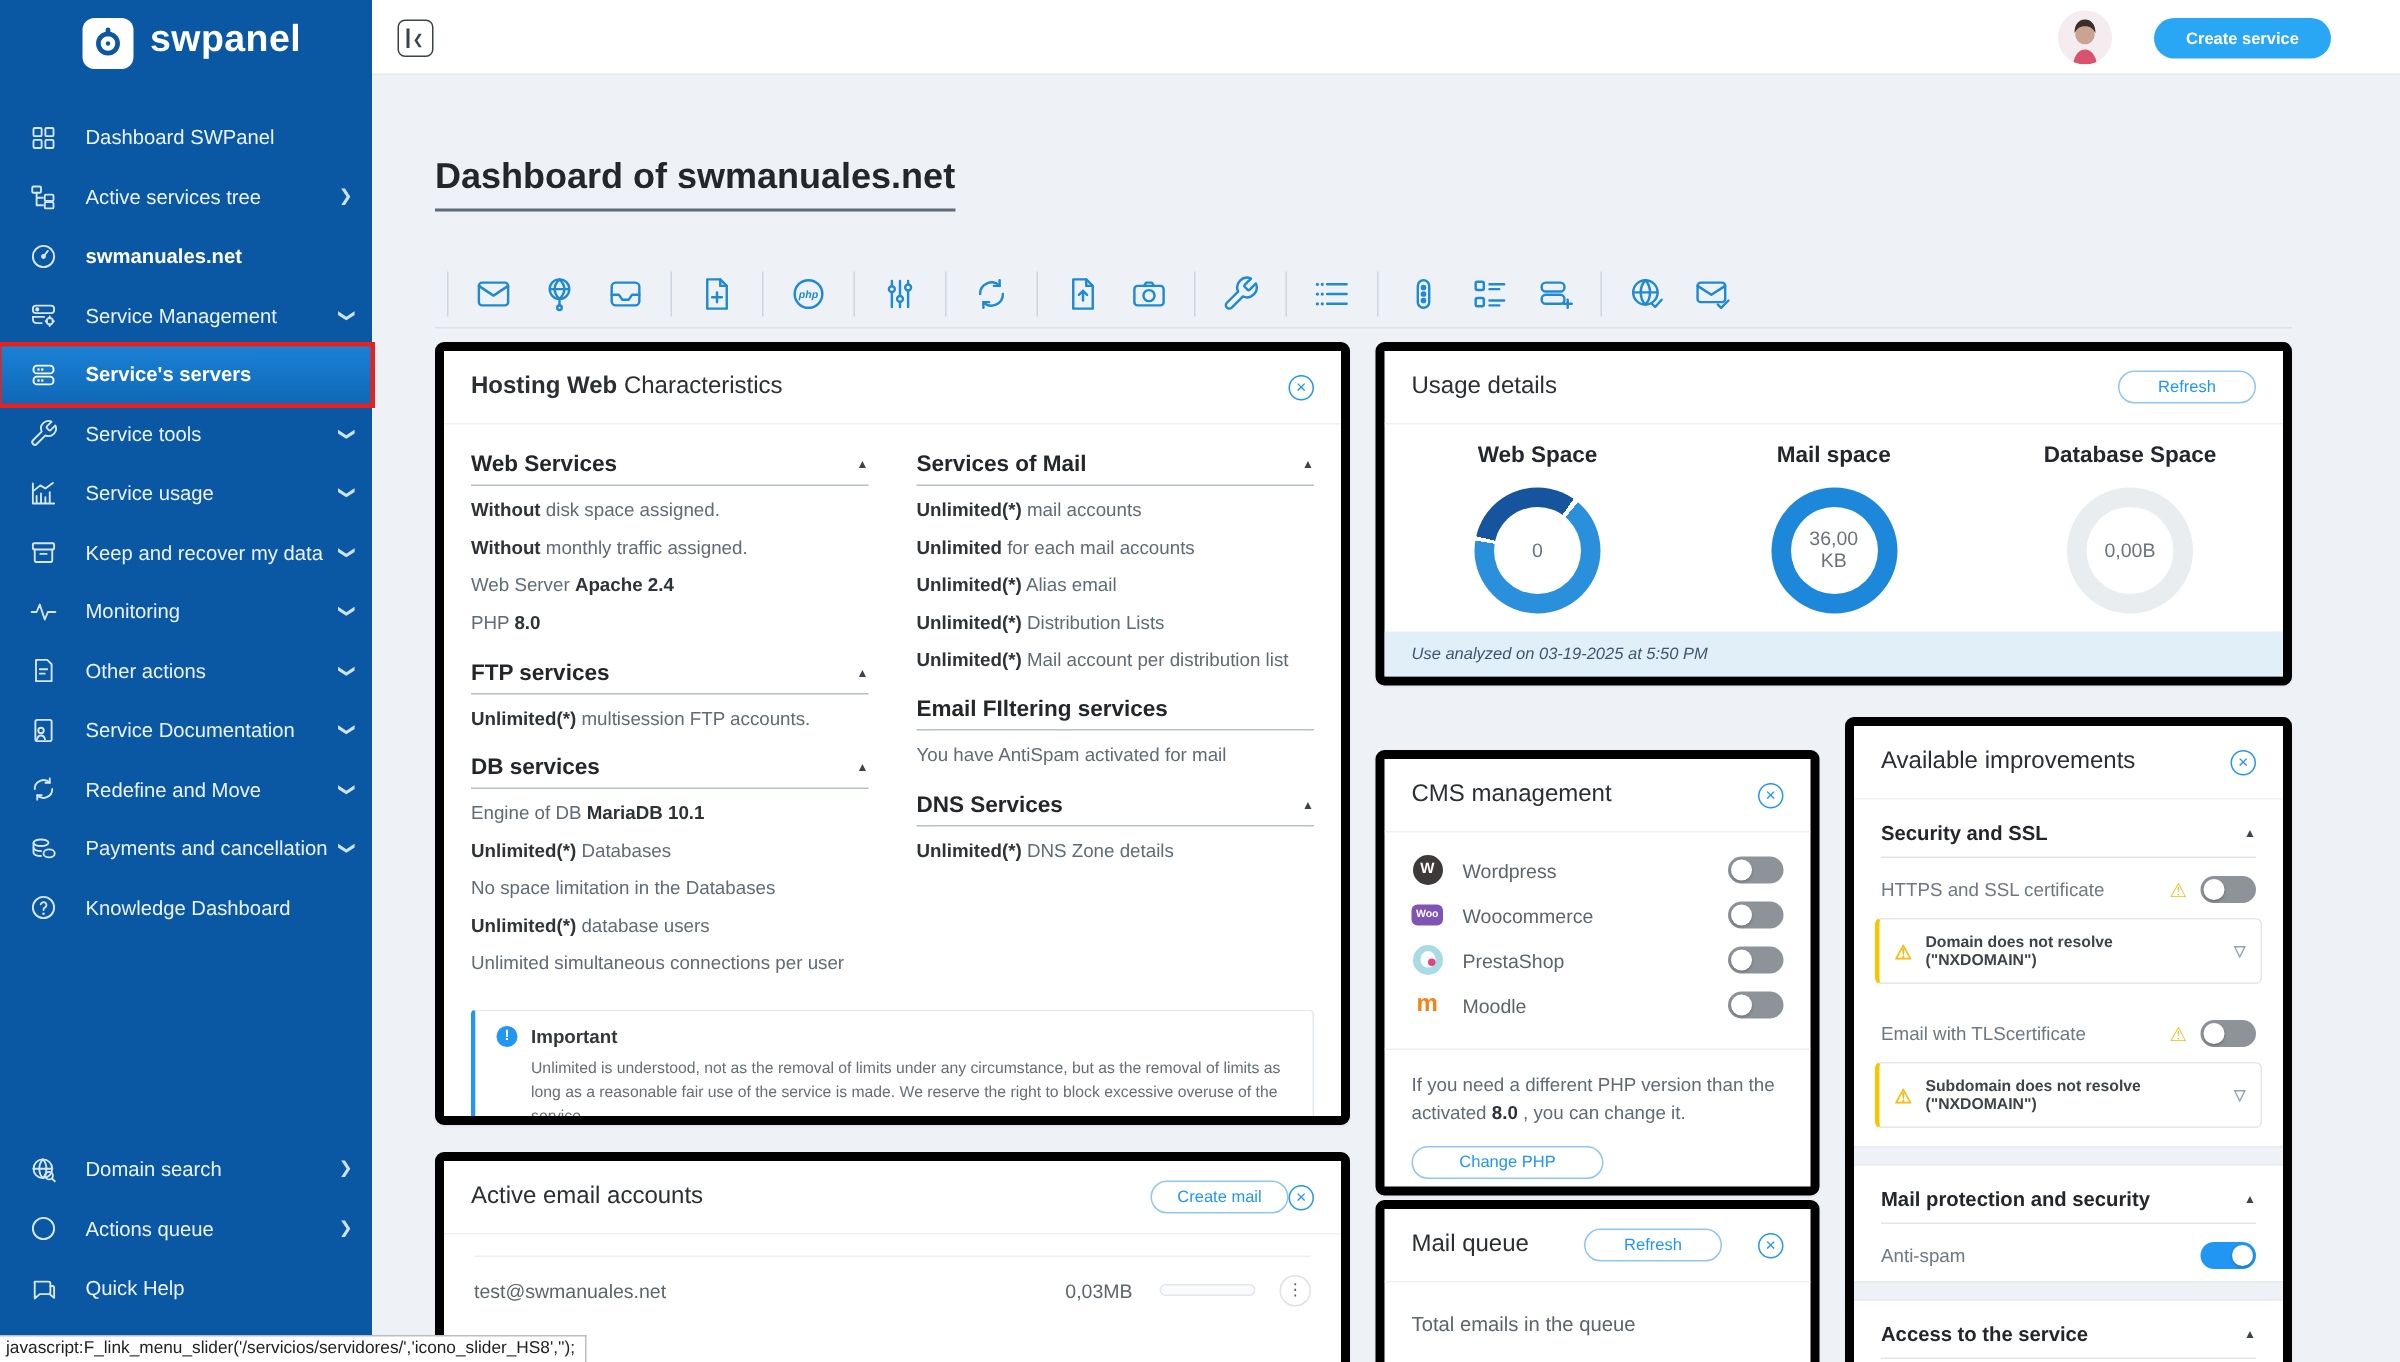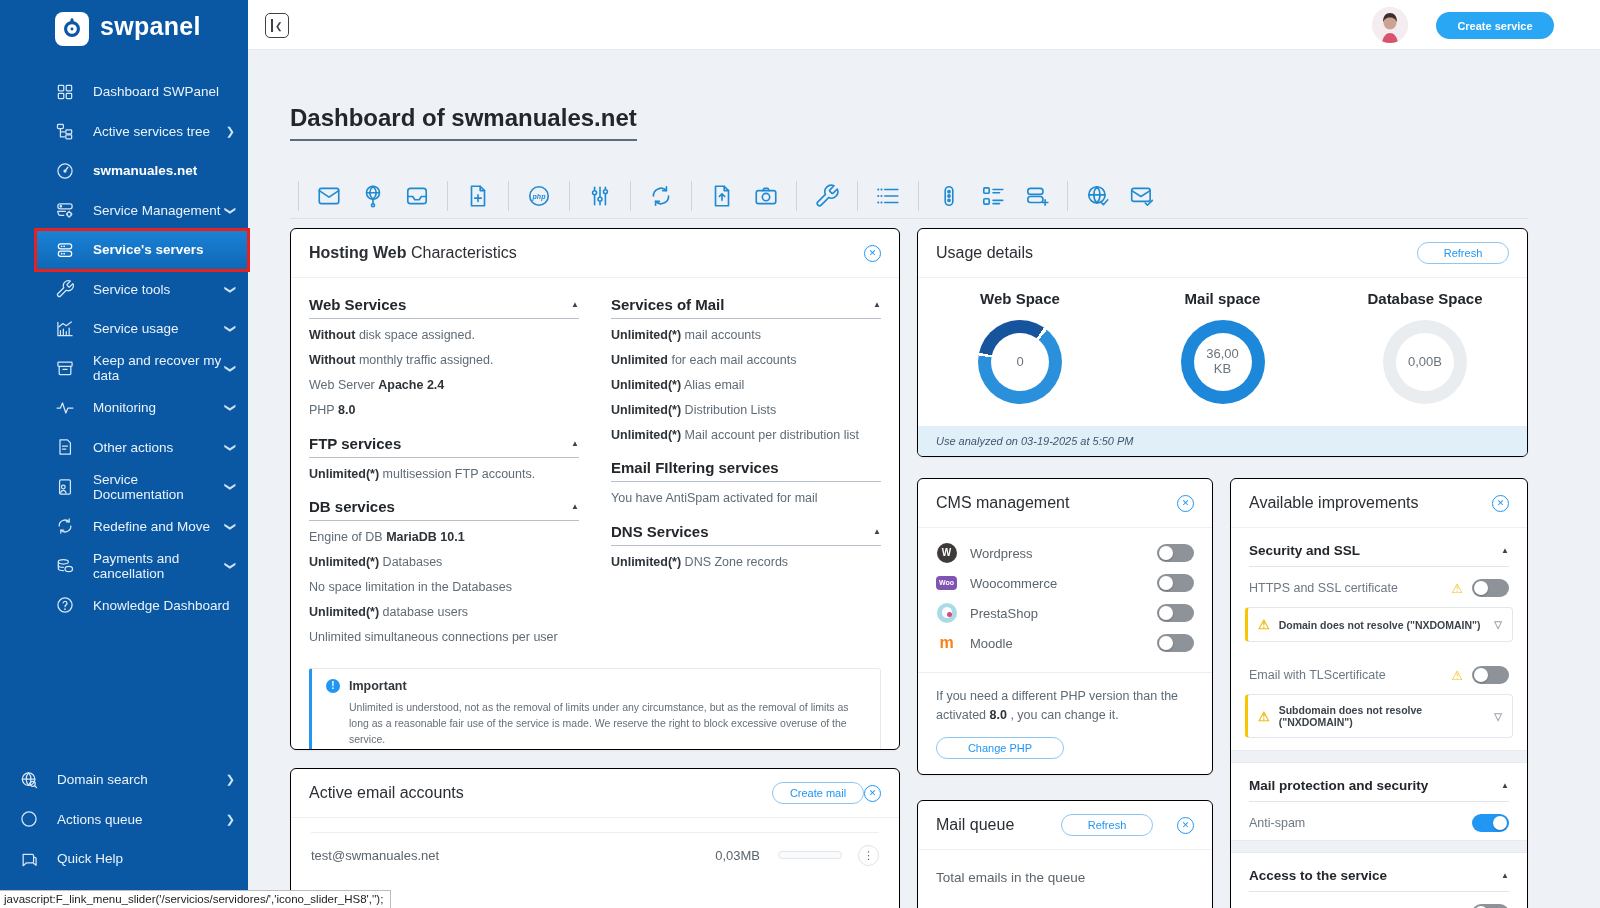--- a/index.html
+++ b/index.html
@@ -8,21 +8,21 @@
     font-family:"Liberation Sans", sans-serif;
     background:#eef1f6; position:relative; overflow:hidden; color:#333;
   }
   svg.ic { display:block; }
 
   
   .sidebar { position:absolute; left:0; top:0; width:248px; height:908px; background:#0a57a3; z-index:2; }
   .logo-row { display:flex; gap:11px; padding:12px 0 0 55px; }
   .logo-mark { width:34px; height:34px; background:#fff; border-radius:8px; display:flex; align-items:center; justify-content:center; }
   .logo-text { color:#fff; font-size:25px; font-weight:bold; letter-spacing:.3px; }
-  .menu { margin-top:26px;margin-left:36px; }
+  .menu { margin-top:26px; }
   .menu-item { height:39.5px; display:flex; align-items:center; padding-right:13px; cursor:pointer; }
   .mi-icon { width:57px; display:flex; justify-content:center; flex:none; }
   .mi-label { flex:1; color:#eaf3fb; font-size:13.5px; }
   .mi-label.bold { font-weight:bold; color:#fff; }
   .mi-arrow { color:#cfe3f5; font-size:11px; line-height:1; }
   .arr-down { display:inline-block; transform:rotate(90deg); }
   .menu-item.selected { background:linear-gradient(180deg,#1b82d6,#0f67b6); outline:3px solid #e8211f; outline-offset:-1px; }
   .menu-item.selected .mi-label { font-weight:bold; color:#fff; }
   .menu-bottom { position:absolute; top:760px; left:0; width:100%; }
 
@@ -44,21 +44,21 @@
   
   .main { position:absolute; left:248px; top:50px; width:1352px; height:858px; background:#eef1f6; overflow:hidden; }
   .page-title { position:absolute; left:42px; top:54px; font-size:24px; font-weight:bold; color:#23272c; border-bottom:2px solid #5d6c7b; padding-bottom:7px; }
 
   
   .tools { position:absolute; left:42px; top:123px; width:1238px; height:46px; display:flex; align-items:center; border-bottom:1px solid #dde2e8; }
   .t-ic { margin:0 9px; cursor:pointer; }
   .tsep { width:1px; height:30px; background:#cfd5dc; margin:0 8px; }
 
   
-  .card { position:absolute; background:#fff; border:1px solid #000000; border-radius:6px; box-shadow:0 1px 2px rgba(27,45,68,.05); overflow:hidden; }
+  .card { position:absolute; background:#fff; border:6px solid #000000; border-radius:6px; box-shadow:0 1px 2px rgba(27,45,68,.05); overflow:hidden; }
   .card-header { height:49px; display:flex; align-items:center; padding:0 18px; border-bottom:1px solid #eef1f4; font-size:16px; color:#2b2f34; flex:none; }
   .circ-x { width:17px; height:17px; border:1px solid #2196f3; border-radius:50%; color:#2196f3; font-size:9px; line-height:15px; text-align:center; margin-left:auto; cursor:pointer; flex:none; }
   .pill { border:1px solid #8fc7f1; color:#2196f3; border-radius:13px; font-size:11px; padding:4px 0; width:92px; text-align:center; background:#fff; font-family:"Liberation Sans",sans-serif; cursor:pointer; flex:none; }
 
   
   #hosting { left:42px; top:178px; width:610px; height:522px; }
   .host-cols { display:flex; gap:32px; padding:2px 18px 0; }
   .host-col { flex:1; min-width:0; }
   .sec-h { font-size:15px; font-weight:bold; color:#23272b; border-bottom:1px solid #b7c0ca; padding-bottom:5px; display:flex; justify-content:space-between; align-items:center; margin:16px 0 6px; }
   .sec-up { font-size:8px; color:#3c434a; }
@@ -75,21 +75,21 @@
   #usage { left:669px; top:178px; width:611px; height:229px; }
   .gauges { display:flex; justify-content:space-between; padding:12px 38px 0; }
   .gauge { width:128px; display:flex; flex-direction:column; align-items:center; }
   .g-label { font-size:15px; font-weight:bold; color:#23272c; margin-bottom:13px; }
   .donut { width:84px; height:84px; border-radius:50%; position:relative; }
   .donut::after { content:""; position:absolute; inset:13px; background:#fff; border-radius:50%; }
   .d-val { position:absolute; inset:0; z-index:1; display:flex; align-items:center; justify-content:center; text-align:center; font-size:13px; color:#6a737c; padding:22px; line-height:1.15; word-break:break-all; }
   .usage-foot { position:absolute; left:0; right:0; bottom:0; height:30px; background:#e1eff9; display:flex; align-items:center; padding-left:18px; font-size:11px; font-style:italic; color:#3f576d; }
 
   
-  #cms { left:669px; top:428px; width:296px; height:297px; }
+  #cms { left:669px; top:450px; width:296px; height:297px; }
   .cms-rows { padding:10px 18px 6px; }
   .cms-row { height:30px; display:flex; align-items:center; gap:13px; }
   .cms-name { flex:1; font-size:13px; color:#5c646c; }
   .toggle { width:37px; height:18px; border-radius:9px; background:#8d9399; position:relative; flex:none; cursor:pointer; }
   .toggle::after { content:""; position:absolute; width:14px; height:14px; border-radius:50%; background:#fff; top:2px; left:2px; box-shadow:0 1px 2px rgba(0,0,0,.25); }
   .toggle.on { background:#2196f3; }
   .toggle.on::after { left:auto; right:2px; }
   .cms-divider { border-top:1px solid #eceff2; margin:8px 0 0; }
   .php-note { padding:14px 18px 0; font-size:12.5px; color:#5f6b76; line-height:1.5; }
   .php-note b { color:#2e3338; }
@@ -618,21 +618,21 @@
         <div class="line"><span></span><b>Unlimited(*)</b><span> Distribution Lists</span></div>
         <div class="line"><span></span><b>Unlimited(*)</b><span> Mail account per distribution list</span></div>
         <div class="sec-h">
             <span>Email FIltering services</span>
           </div>
         <div class="line"><span>You have AntiSpam activated for mail</span></div>
         <div class="sec-h">
             <span>DNS Services</span>
             <span class="sec-up">▲</span>
           </div>
-        <div class="line"><span></span><b>Unlimited(*)</b><span> DNS Zone records</span></div>
+        <div class="line"><span></span><b>Unlimited(*)</b><span> DNS Zone details</span></div>
       </div>
     </div>
     <div class="note-box info">
       <div class="note-title">
           <span class="info-dot">!</span>
           <span>Important</span>
         </div>
       <div class="note-body">Unlimited is understood, not as the removal of limits under any circumstance, but as the removal of limits as long as a reasonable fair use of the service is made. We reserve the right to block excessive overuse of the service.</div>
     </div>
 

